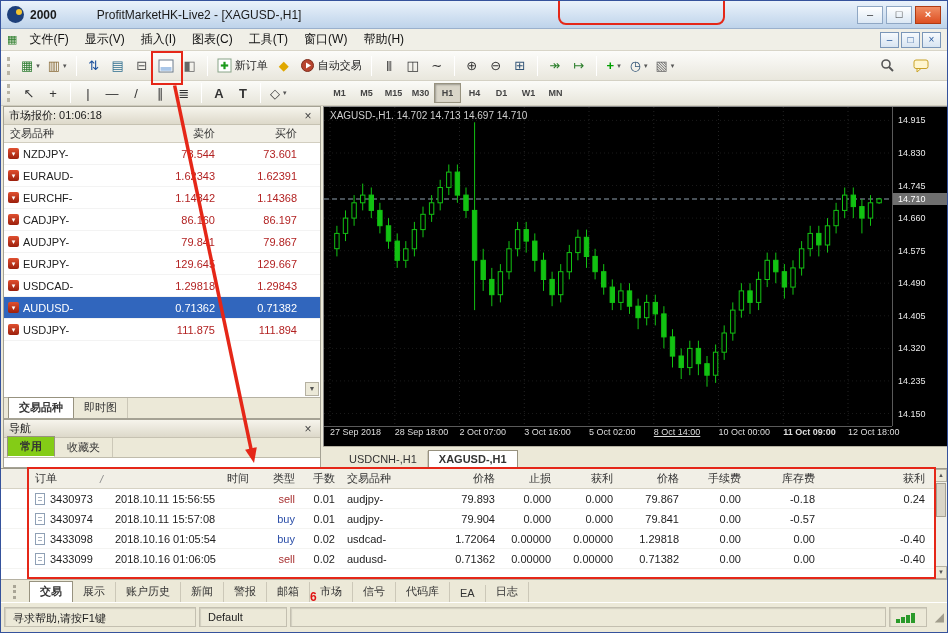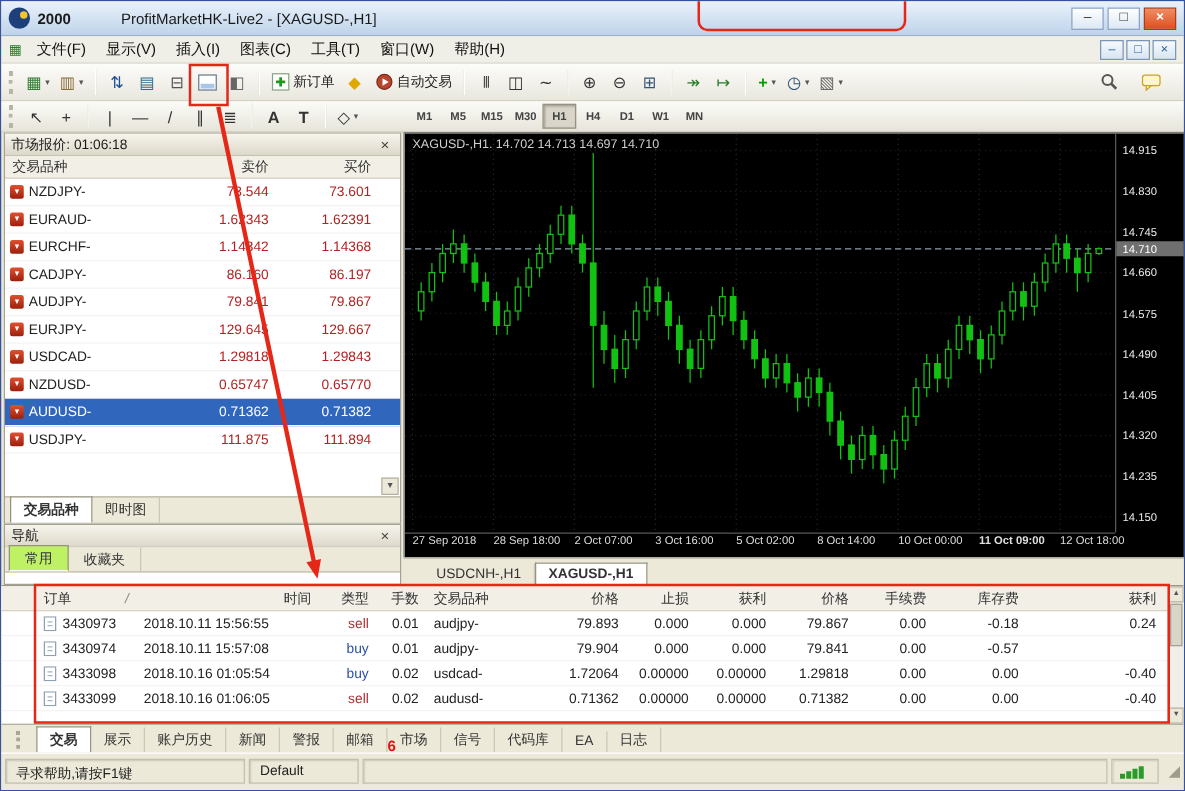--- a/index.html
+++ b/index.html
@@ -58,21 +58,21 @@
   .mw-row.selected .mw-sym,.mw-row.selected .mw-bid,.mw-row.selected .mw-ask{color:#fff}
   .mw-down{position:absolute;right:1px;bottom:22px;width:14px;height:14px;border:1px solid #b5b1a2;background:#ece9d8;font-size:7px;text-align:center;line-height:12px;color:#555}
   .tabstrip{display:flex;align-items:flex-end;background:#ece9d8;border-top:1px solid #b5b1a2;font-size:11px;height:21px;padding-left:4px}
   .tab{padding:2px 10px 3px;color:#333;border-right:1px solid #ccc8b8;white-space:nowrap}
   .tab.active{background:#fff;border:1px solid #97927f;border-bottom:none;font-weight:bold;margin-bottom:0}
   .mw-tabs{position:absolute;left:0;right:0;bottom:0}
 
   .nav{position:absolute;left:2px;top:418px;width:318px;height:49px;background:#fff;border:1px solid #a5a294}
   .nav-tabs{display:flex;background:#ece9d8;border-bottom:1px solid #c0bcac;height:20px;font-size:11px;padding-left:3px;align-items:flex-end}
   .nav-tab{padding:2px 12px;color:#333;border-right:1px solid #ccc8b8}
-  .nav-tab.active{background:#bef264;border:1px solid #97927f;border-bottom:1px solid #fff;font-weight:normal}
+  .nav-tab.active{background:#84cc16;border:1px solid #97927f;border-bottom:1px solid #fff;font-weight:bold}
 
   
   .chart{position:absolute;left:322px;top:105px;width:626px;height:340px;background:#000;border-left:1px solid #8a8a8a;border-top:1px solid #8a8a8a}
   #plot-svg{position:absolute;left:0;top:0}
   .chart-label{position:absolute;left:6px;top:3px;color:#cfcfcf;font-size:10px;z-index:3}
   .price-scale{position:absolute;right:0;top:0;width:57px;bottom:20px;border-left:1px solid #5a5a5a;font-size:9px;color:#eaeaea}
   .price-tick{position:absolute;left:5px}
   .current-price-label{position:absolute;left:0;right:1px;background:#6f6f6f;color:#fff;padding:1px 0 1px 5px;font-size:9px}
   .time-axis{position:absolute;left:0;right:57px;bottom:0;height:20px;border-top:1px solid #5a5a5a;color:#dedede;font-size:9px}
   .time-tick{position:absolute;top:0;white-space:nowrap}
@@ -353,25 +353,20 @@
         </div>
         <div class="mw-row">
           <span class="mw-sym"><span class="sym-ico">▾</span>EURJPY-</span>
           <span class="mw-bid">129.645</span>
           <span class="mw-ask">129.667</span>
         </div>
         <div class="mw-row">
           <span class="mw-sym"><span class="sym-ico">▾</span>USDCAD-</span>
           <span class="mw-bid">1.29818</span>
           <span class="mw-ask">1.29843</span>
-        </div>
-        <div class="mw-row">
-          <span class="mw-sym"><span class="sym-ico">▾</span>NZDUSD-</span>
-          <span class="mw-bid">0.65747</span>
-          <span class="mw-ask">0.65770</span>
         </div>
         <div class="mw-row selected">
           <span class="mw-sym"><span class="sym-ico">▾</span>AUDUSD-</span>
           <span class="mw-bid">0.71362</span>
           <span class="mw-ask">0.71382</span>
         </div>
         <div class="mw-row">
           <span class="mw-sym"><span class="sym-ico">▾</span>USDJPY-</span>
           <span class="mw-bid">111.875</span>
           <span class="mw-ask">111.894</span>
@@ -559,21 +554,21 @@
         <div class="price-tick" style="top: 268.94px;">14.235</div>
         <div class="price-tick" style="top: 301.506px;">14.150</div>
         <div class="current-price-label" style="top: 85.9518px;">14.710</div>
       </div>
     <div class="time-axis" id="time-axis">
         <div class="time-tick" style="left: 6px;">27 Sep 2018</div>
         <div class="time-tick" style="left: 70.75px;">28 Sep 18:00</div>
         <div class="time-tick" style="left: 135.5px;">2 Oct 07:00</div>
         <div class="time-tick" style="left: 200.25px;">3 Oct 16:00</div>
         <div class="time-tick" style="left: 265px;">5 Oct 02:00</div>
-        <div class="time-tick" style="left: 329.75px;">8 Oct 14:00</div>
+        <div class="time-tick" style="left: 329.75px; text-decoration: underline;">8 Oct 14:00</div>
         <div class="time-tick" style="left: 394.5px;">10 Oct 00:00</div>
         <div class="time-tick" style="left: 459.25px; font-weight: bold;">11 Oct 09:00</div>
         <div class="time-tick" style="left: 524px;">12 Oct 18:00</div>
       </div>
   </div>
   <div class="chart-tabs" id="chart-tabs">
       <div class="tab">USDCNH-,H1</div>
       <div class="tab active">XAGUSD-,H1</div>
     </div>
 

